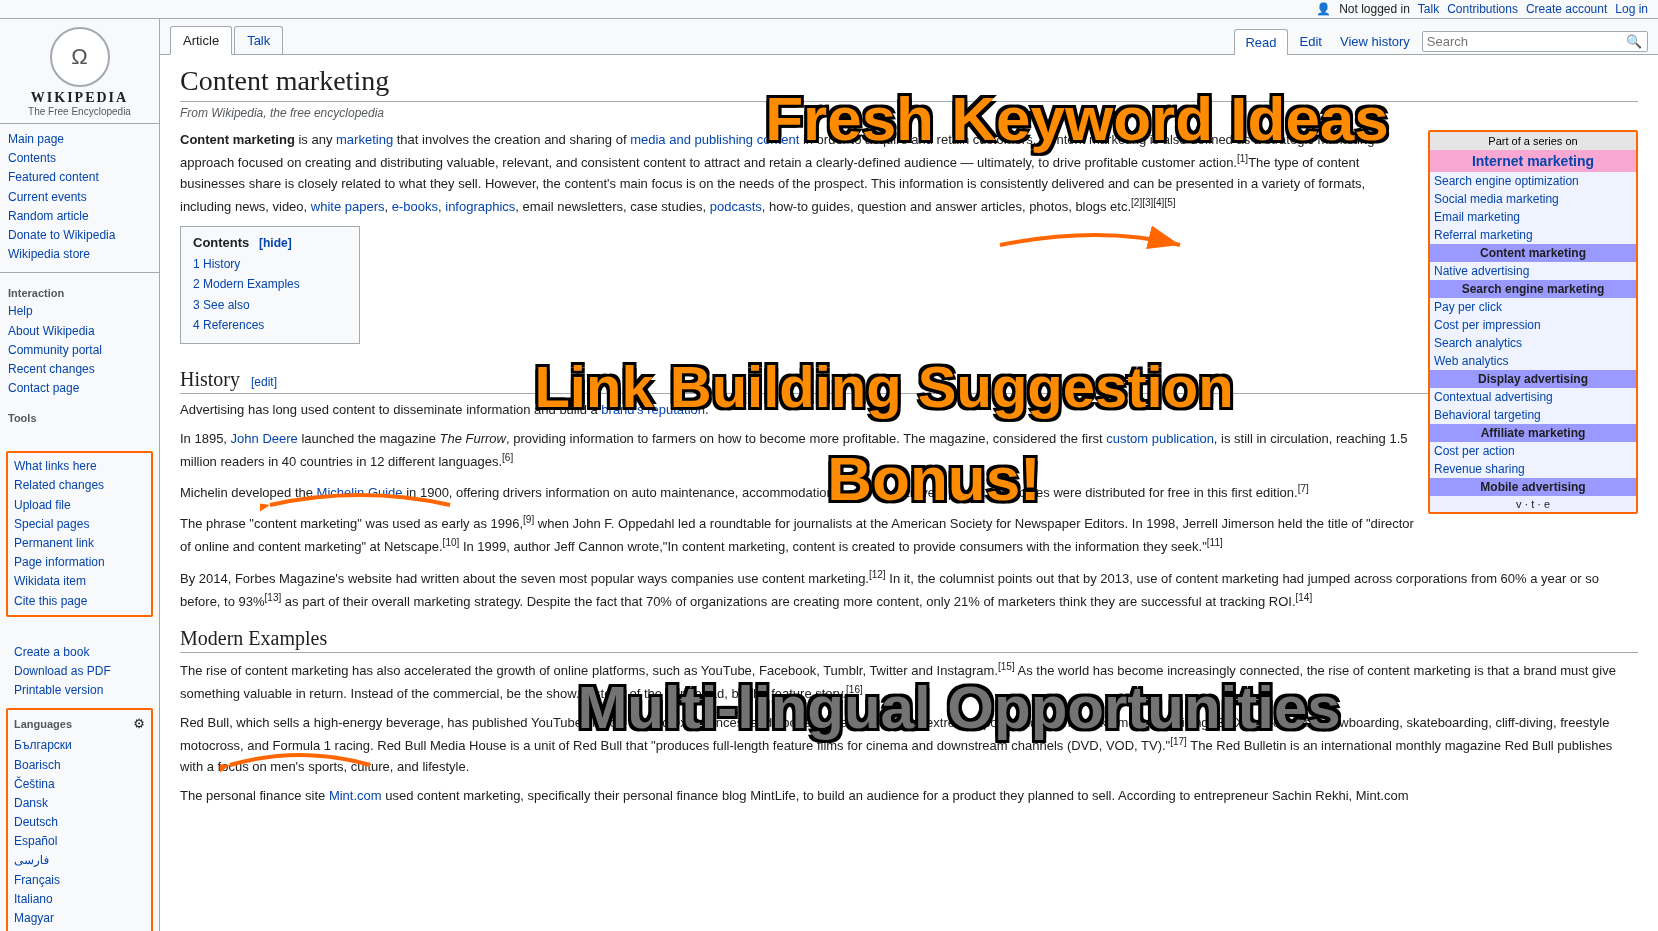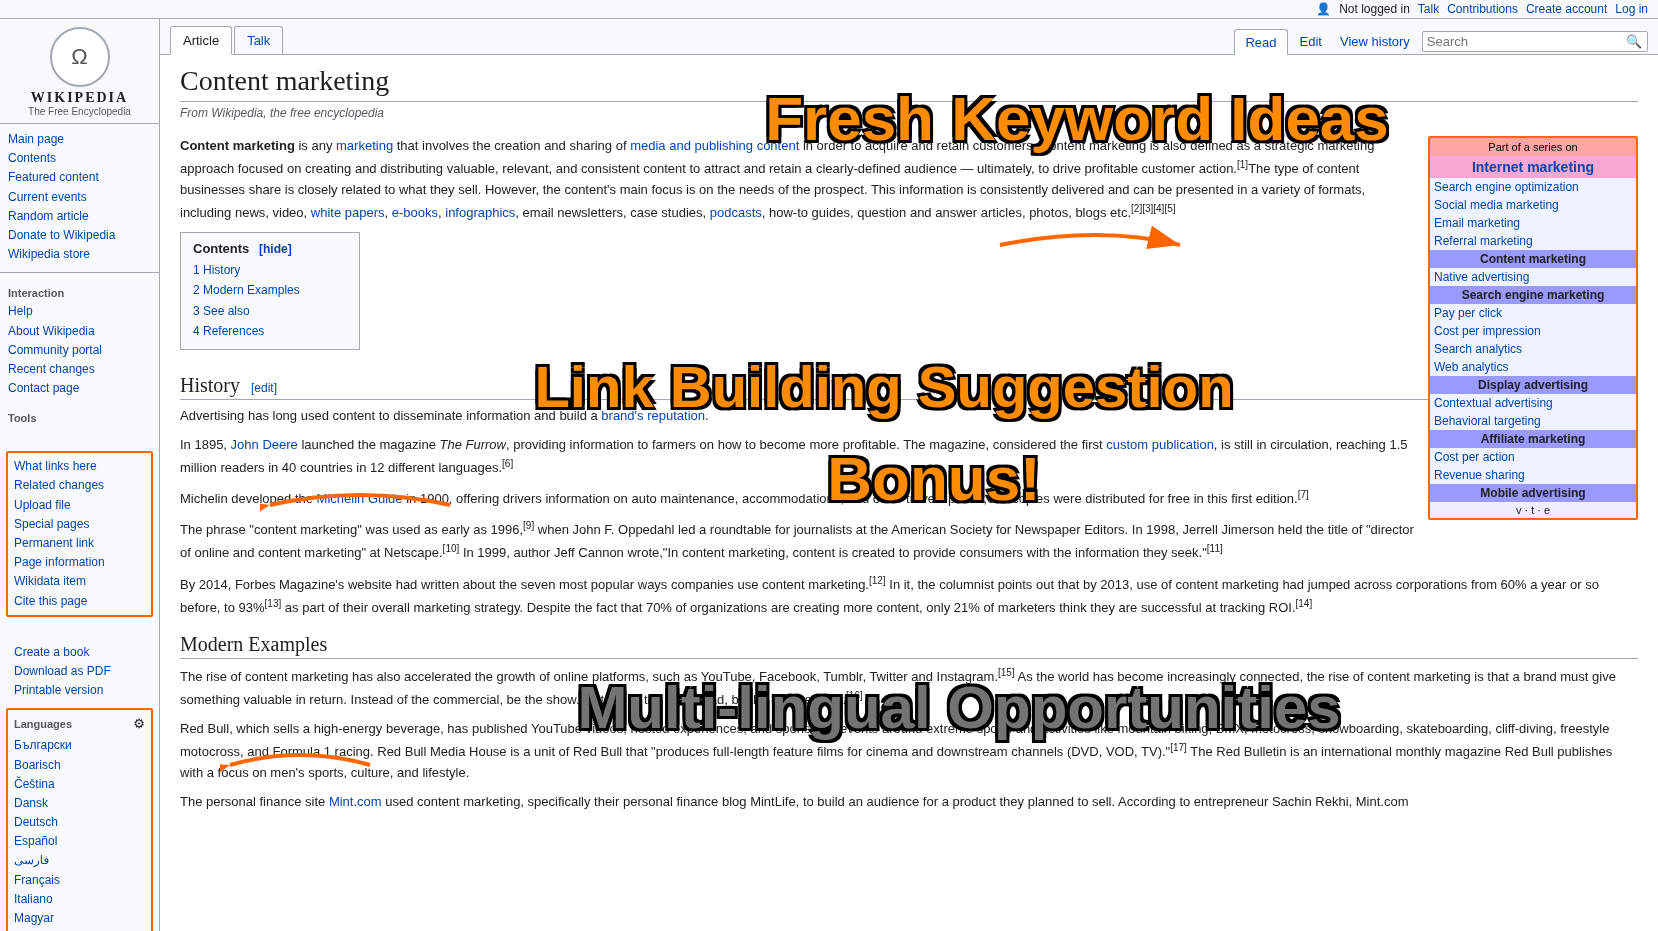--- a/index.html
+++ b/index.html
@@ -193,21 +193,21 @@
       font-size: 28px;
       font-weight: normal;
       border-bottom: 1px solid #a2a9b1;
       margin-bottom: 4px;
       padding-bottom: 4px;
     }
     .article-subtitle {
       font-size: 12px;
       color: #54595d;
       font-style: italic;
-      margin-bottom: 16px;
+      margin-bottom: 10px;
     }
 
     .article-body {
       display: flex;
       gap: 16px;
     }
     .article-main {
       flex: 1;
     }
     .article-main p {
@@ -265,21 +265,21 @@
       float: right;
       border: 2px solid #f60;
       background: #eef3ff;
       width: 210px;
       font-size: 12px;
       margin: 0 0 10px 14px;
       border-radius: 2px;
       overflow: hidden;
     }
     .infobox-part-of {
-      background: #fca5a5;
+      background: #e5e5e5;
       text-align: center;
       padding: 3px 6px;
       font-size: 11px;
       color: #000;
     }
     .infobox-title {
       background: #f9a8d4;
       text-align: center;
       padding: 3px 6px;
       font-size: 14px;

